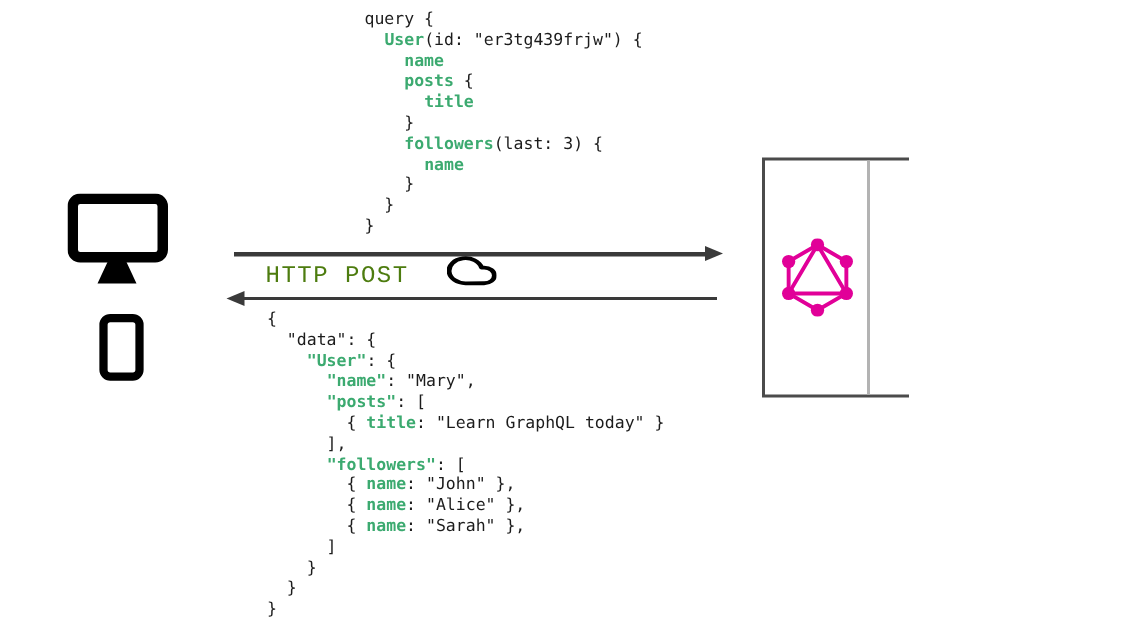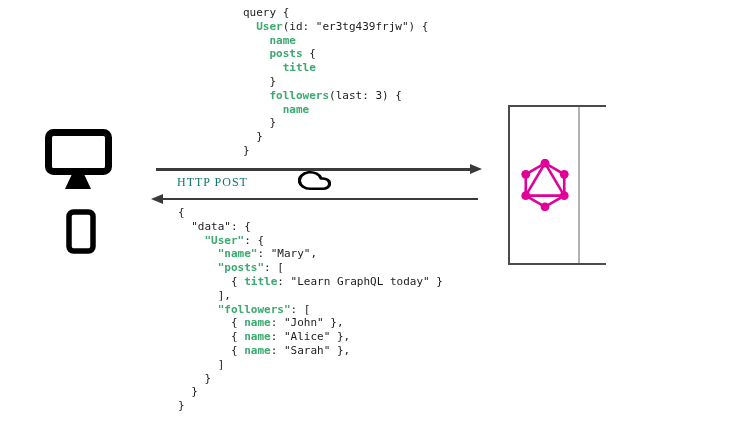--- a/index.html
+++ b/index.html
@@ -33,22 +33,22 @@
   .arrow-line{position:absolute;background:var(--arrow);}
   #request-line{left:156px;top:168px;width:315px;height:3px;}
   #response-line{left:160px;top:198px;width:318px;height:2px;}
   .ah{position:absolute;width:0;height:0;}
   #request-head{left:470px;top:164px;border-left:12px solid var(--arrow);
     border-top:5.5px solid transparent;border-bottom:5.5px solid transparent;}
   #response-head{left:151px;top:194px;border-right:12px solid var(--arrow);
     border-top:5px solid transparent;border-bottom:5px solid transparent;}
   #http-label{
     position:absolute;left:177px;top:175px;
-    font-family:Liberation Serif, serif;
-    font-size:12px;color:#0f766e;letter-spacing:1px;
+    font-family:Liberation Mono, monospace;
+    font-size:16px;color:#4d7c0f;letter-spacing:1px;
   }
   .cloud{position:absolute;left:298px;top:168px;}
   
   #server-box{
     position:absolute;left:508px;top:105px;width:209px;height:160px;
     border:2px solid var(--box-border);background:#fff;box-sizing:border-box;
   }
   #server-divider{position:absolute;left:68px;top:0;bottom:0;width:2px;background:var(--divider);}
   .gql-logo{position:absolute;left:9px;top:52px;}
   #server-rack{position:absolute;left:100px;top:46px;width:84px;}

